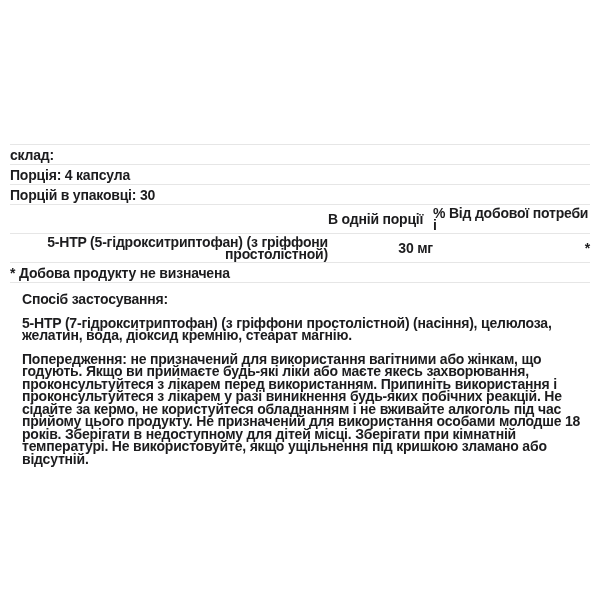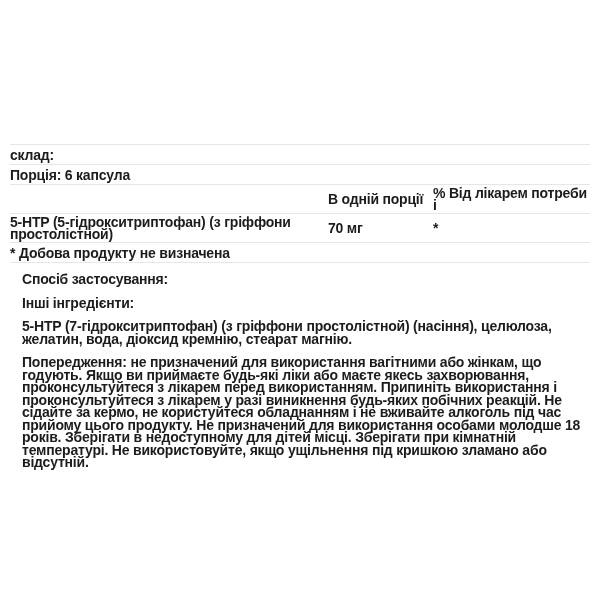--- a/index.html
+++ b/index.html
@@ -38,52 +38,54 @@
     display: grid;
     grid-template-columns: 318px 105px 1fr;
     align-items: center;
     border-bottom: 1px solid var(--divider);
     min-height: 20px;
     line-height: 12px;
     padding: 2px 0;
   }
   .t-row .span-all { grid-column: 1 / -1; }
   .t-row.header-row { min-height: 21px; }
-  .t-row.ing-row { min-height: 23px; }
+  .t-row.ing-row { min-height: 23px; text-align: right; }
   .para {
     margin: 11px 0 0 12px;
     line-height: 12.5px;
   }
   .para.first { margin-top: 10px; }
 </style>
 </head>
 <body>
 
 <div class="content">
 
   <div class="facts-table">
     <div class="t-row">
       <span class="span-all">склад:</span>
     </div>
     <div class="t-row">
-      <span class="span-all">Порція: 6 капсула</span>
+      <span class="span-all">Порція: 4 капсула</span>
+    </div>
+    <div class="t-row">
+      <span class="span-all">Порцій в упаковці: 30</span>
     </div>
     <div class="t-row header-row">
       <span class="c1"></span>
       <span class="c2">В одній порції</span>
-      <span class="c3">% Від лікарем потреби і</span>
+      <span class="c3">% Від добової потреби і</span>
     </div>
     <div class="t-row ing-row">
       <span class="c1">5-HTP (5-гідрокситриптофан) (з гріффони простолістной)</span>
-      <span class="c2">70 мг</span>
+      <span class="c2">30 мг</span>
       <span class="c3">*</span>
     </div>
     <div class="t-row">
       <span class="span-all">* Добова продукту не визначена</span>
     </div>
   </div>
 
   <p class="para first">Спосіб застосування:</p>
-  <p class="para">Інші інгредієнти:</p>
   <p class="para">5-HTP (7-гідрокситриптофан) (з гріффони простолістной) (насіння), целюлоза, желатин, вода, діоксид кремнію, стеарат магнію.</p>
   <p class="para">Попередження: не призначений для використання вагітними або жінкам, що годують. Якщо ви приймаєте будь-які ліки або маєте якесь захворювання, проконсультуйтеся з лікарем перед використанням. Припиніть використання і проконсультуйтеся з лікарем у разі виникнення будь-яких побічних реакцій. Не сідайте за кермо, не користуйтеся обладнанням і не вживайте алкоголь під час прийому цього продукту. Не призначений для використання особами молодше 18 років. Зберігати в недоступному для дітей місці. Зберігати при кімнатній температурі. Не використовуйте, якщо ущільнення під кришкою зламано або відсутній.</p>
 
 </div>
 
 </body></html>

